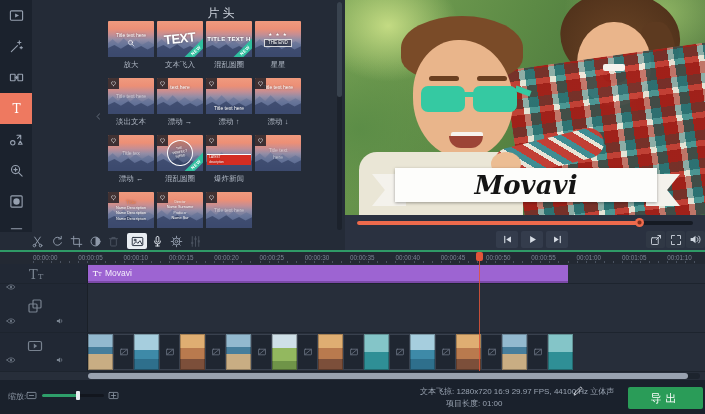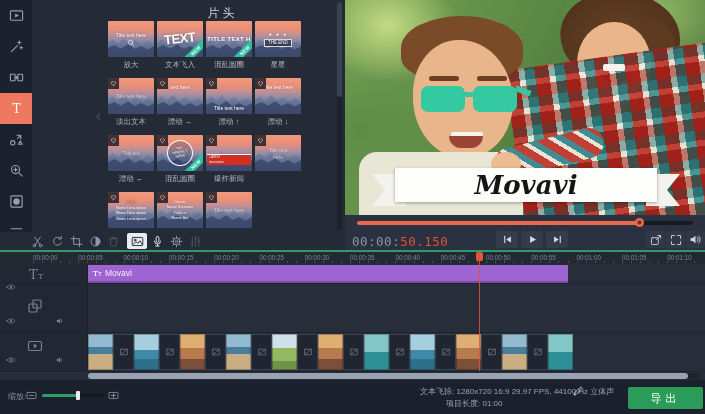--- a/index.html
+++ b/index.html
@@ -447,21 +447,20 @@
     <div class="ribbon-main">
       <span class="ribbon-text">Movavi</span>
     </div>
   </div>
 
   <div class="pbar">
     <div class="seek">
       <div class="seek-fill" id="seekfill" style="width: 84%;"></div>
       <div class="seek-handle" id="seekhandle" style="left: calc(84% - 4px);"></div>
     </div>
-    <div class="timecode"><span class="tc-gray">00:00:</span><span class="tc-red">50.150</span></div>
     <div class="transport">
       <div class="tbtn" id="btn-prev">
           <svg width="11" height="11" viewBox="0 0 16 16" fill="none" stroke="currentColor" stroke-width="1.2" stroke-linecap="round" stroke-linejoin="round">
             <path d="M4 3.5v9" stroke-width="1.6"></path>
             <path d="M13 3.5v9L6.2 8z" fill="currentColor" stroke="none"></path>
           </svg>
         </div>
       <div class="tbtn" id="btn-play">
           <svg width="11" height="11" viewBox="0 0 16 16" fill="none" stroke="currentColor" stroke-width="1.2" stroke-linecap="round" stroke-linejoin="round">
             <path d="M4.5 3l8.5 5-8.5 5z" fill="currentColor" stroke="none"></path>

